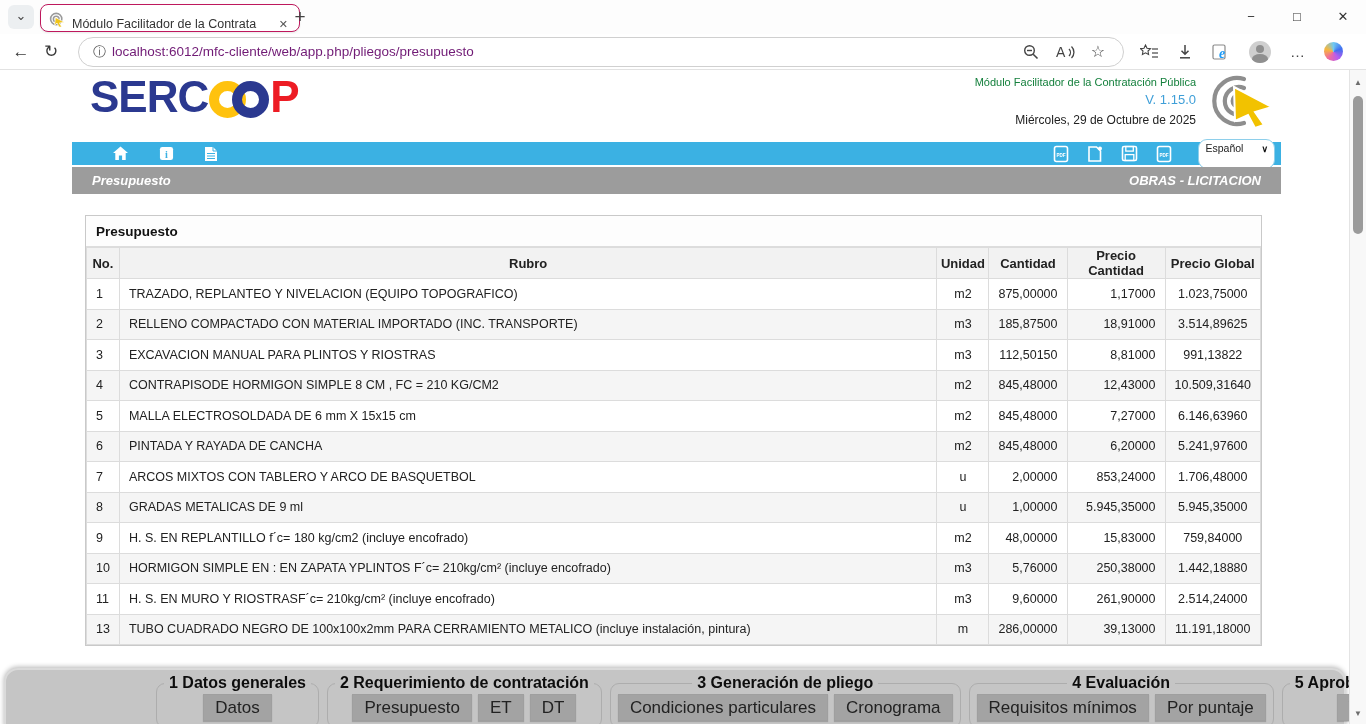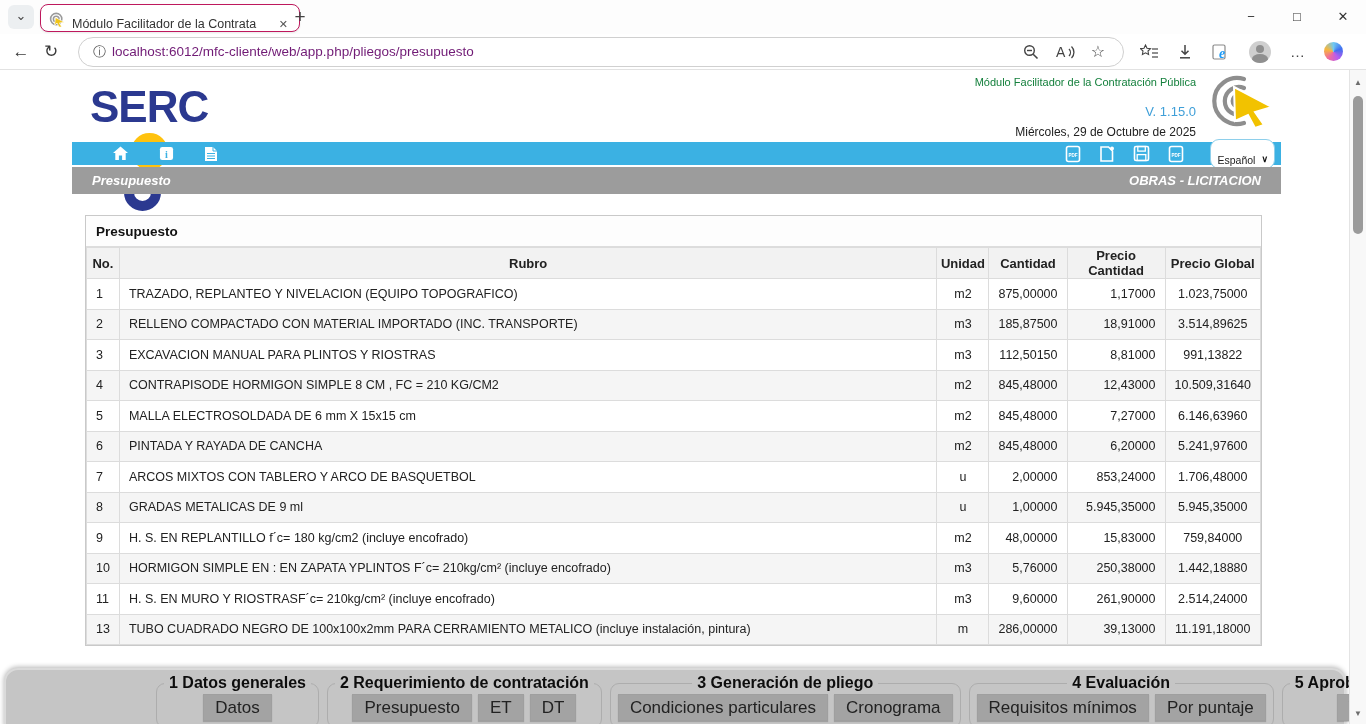--- a/index.html
+++ b/index.html
@@ -35,39 +35,39 @@
   .star-glyph { font-size:16px; color:#444; }
   .avatar { width:22px; height:22px; border-radius:50%; background:#cfcfcf; position:relative; overflow:hidden; }
   .avatar:before { content:""; position:absolute; left:7px; top:4px; width:8px; height:8px; border-radius:50%; background:#8f8f8f; }
   .avatar:after { content:""; position:absolute; left:3px; top:13px; width:16px; height:10px; border-radius:50% 50% 0 0; background:#8f8f8f; }
   .copilot { width:19px; height:19px; border-radius:50%;
     background:conic-gradient(#6fc9f2,#3f6ff0,#b75cf0,#ef6aa0,#f6b73c,#6fc9f2); }
 
   
   .page { position:absolute; top:70px; left:0; right:0; bottom:0; background:#fff; }
 
-  .hdr-logo { position:absolute; left:90px; top:15px; font-weight:bold; font-size:44px; letter-spacing:-1px;
-    color:#2b3990; display:flex; align-items:center; line-height:44px;flex-direction:column; }
+  .hdr-logo { position:absolute; left:90px; top:5px; font-weight:bold; font-size:44px; letter-spacing:-1px;
+    color:#2b3990; display:flex; align-items:center; line-height:44px; }
   .logo-ring { display:inline-block; width:37px; height:37px; border-radius:50%; margin-top:4px; }
   .ring-yellow { border:10px solid #ffc20e; margin-left:1px; }
   .ring-navy { border:10px solid #2b3990; margin-left:-14px; }
   .logo-p { color:#ed1c24; margin-left:1px; }
   .hdr-text { position:absolute; right:170px; top:6px; text-align:right; }
   .hdr-title { font-size:11px; color:#15803d; }
-  .hdr-version { font-size:13px; color:#3f9fd8; margin-top:16px; }
+  .hdr-version { font-size:13px; color:#3f9fd8; margin-top:4px; }
   .hdr-date { font-size:12px; color:#222; margin-top:6px; }
   .mfc-logo { position:absolute; right:88px; top:3px; }
 
   .bluebar { position:absolute; left:72px; top:72px; width:1209px; height:23px; background:#3bb1e3;
     display:flex; align-items:center; }
   .bb-left { display:flex; align-items:center; gap:30px; margin-left:40px; }
   .bb-right { display:flex; align-items:center; gap:18px; margin-left:auto; margin-right:6px; }
   .bb-ico { display:flex; align-items:center; cursor:pointer; }
   .lang-select { background:#fff; border:1px solid #8ecfeb; border-radius:9px; height:17px; padding:14px 6px;
-    font-size:10.5px; color:#222; display:flex; align-items:flex-start; gap:6px; cursor:pointer; margin-left:8px; }
+    font-size:10.5px; color:#222; display:flex; align-items:flex-end; gap:18px; cursor:pointer; margin-left:8px; }
   .lang-chevron { font-size:9px; font-weight:bold; color:#111; }
 
   .graybar { position:absolute; left:72px; top:97px; width:1209px; height:27px; background:#9c9c9c;
     color:#fff; font-style:italic; font-weight:bold; font-size:13px; display:flex; align-items:center; }
   .gb-left { margin-left:20px; }
   .gb-right { margin-left:auto; margin-right:20px; }
 
   .card { position:absolute; left:85px; top:145px; width:1177px; border:1px solid #c9c9c9; background:#fff; }
   .card-title { height:31px; line-height:31px; padding-left:10px; font-weight:bold; font-size:13.5px;
     color:#111; border-bottom:1px solid #ddd; background:#fdfdfd; }

